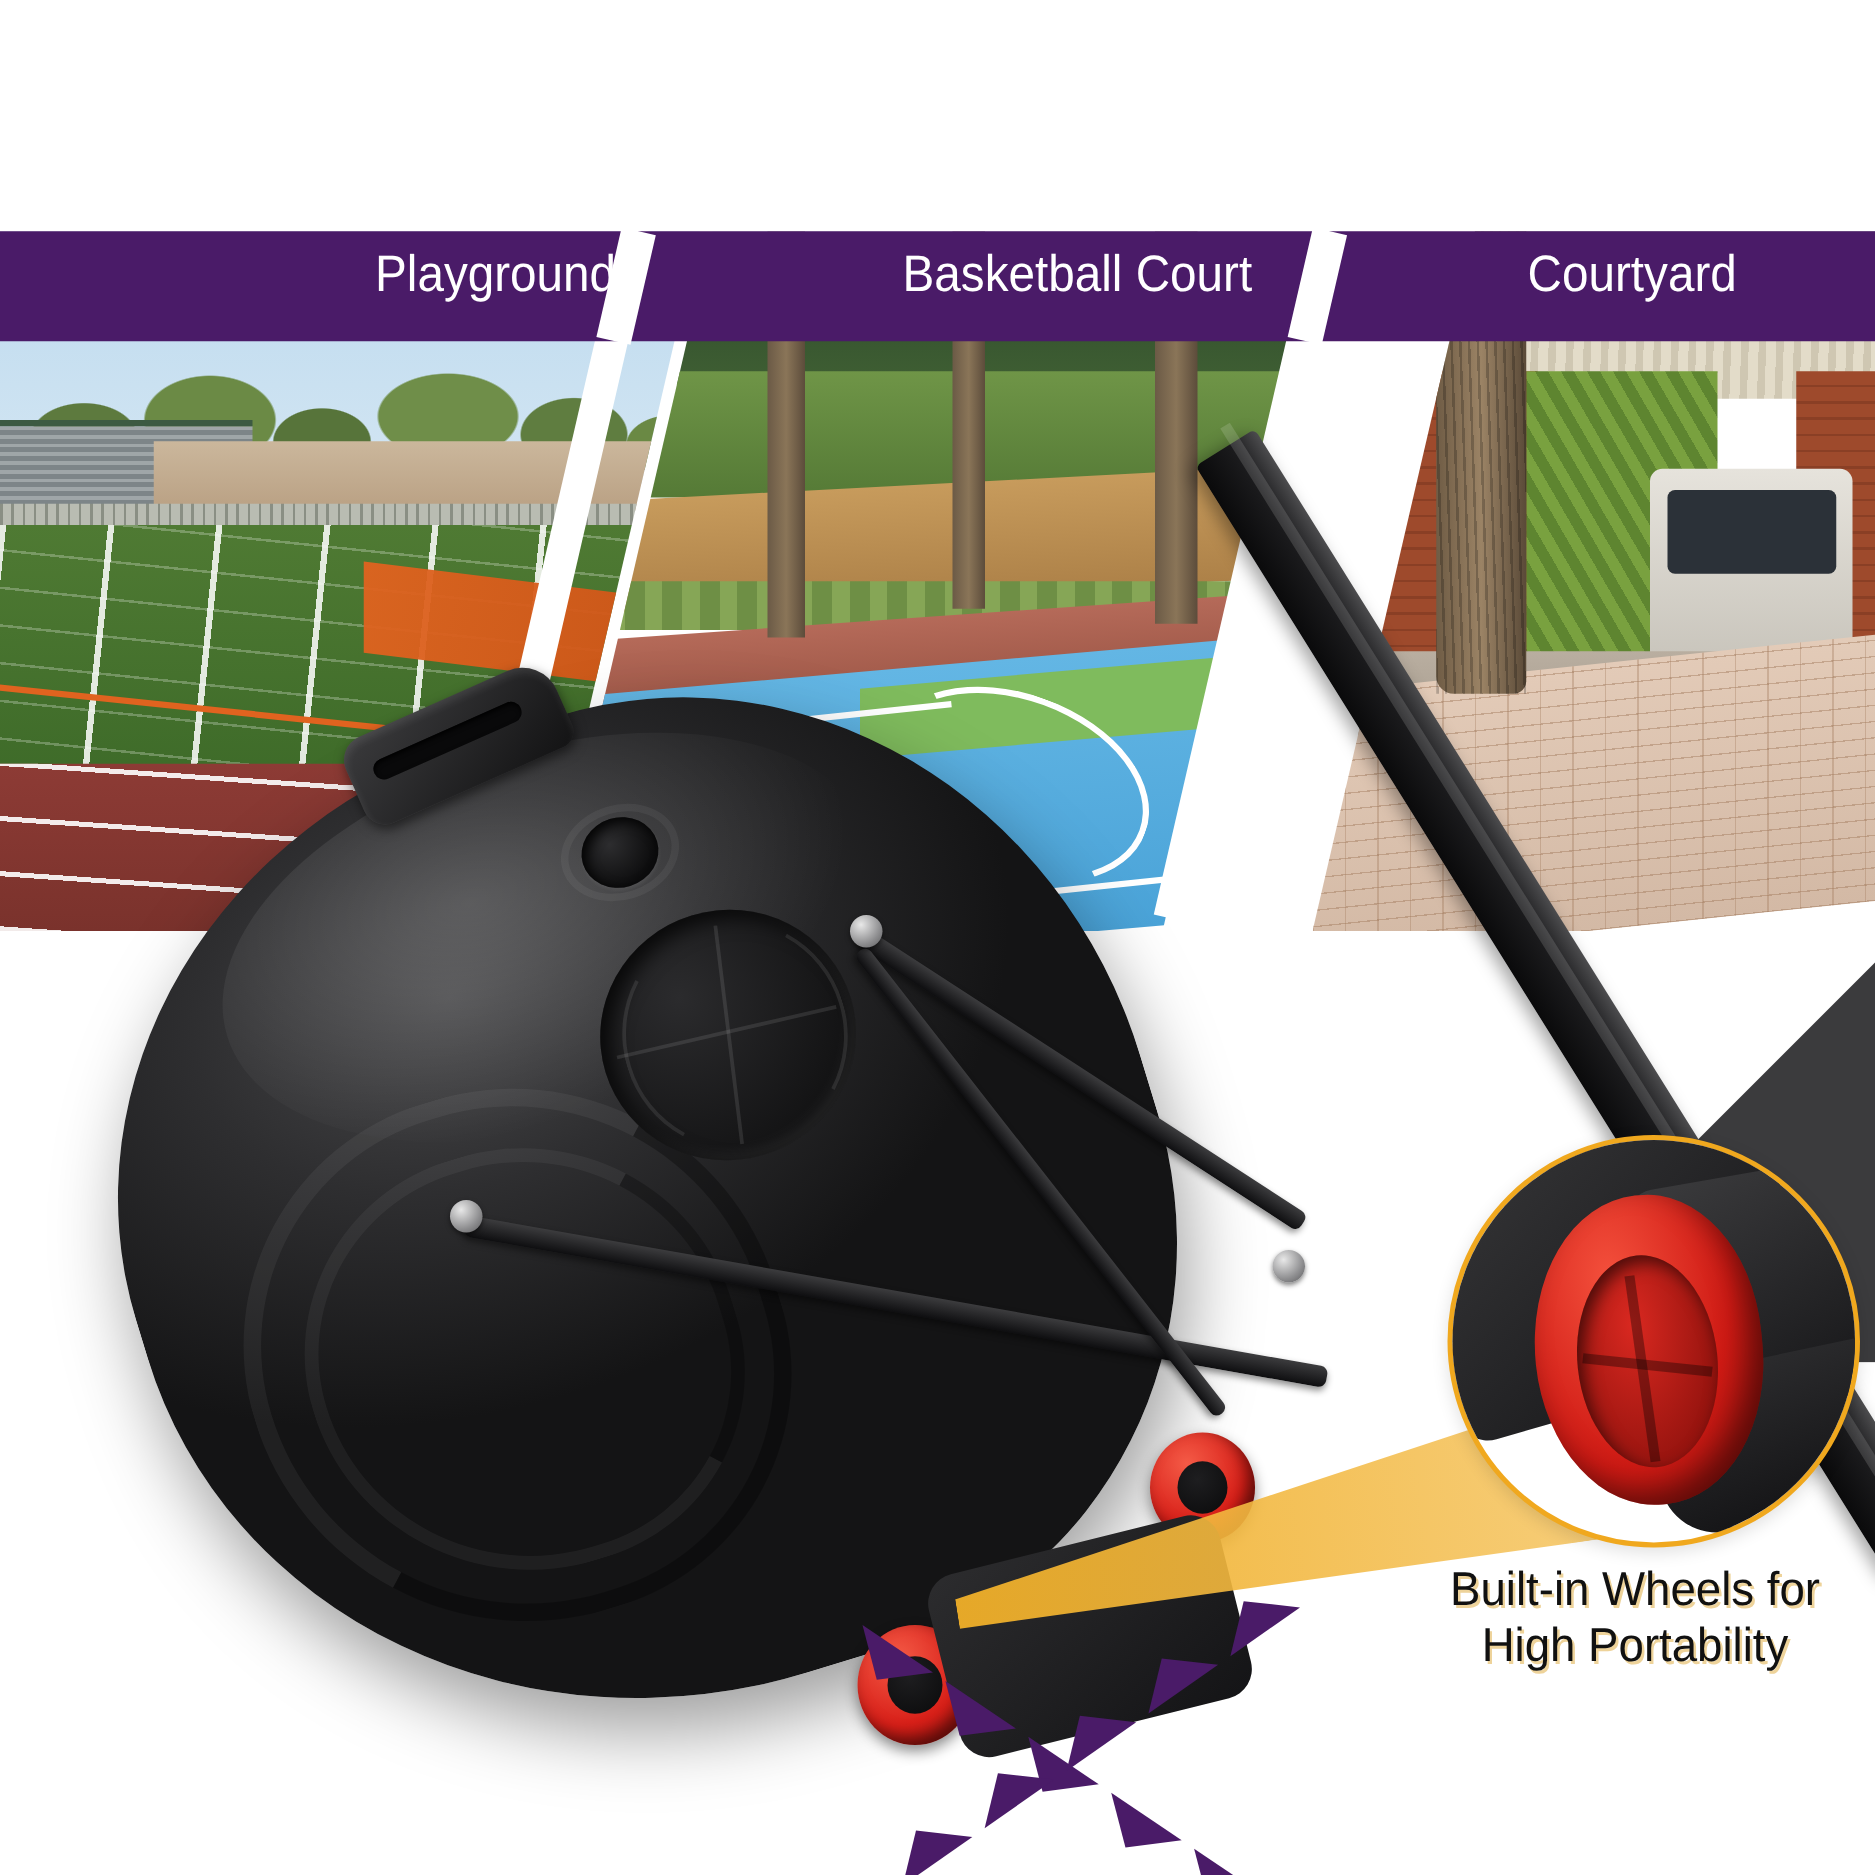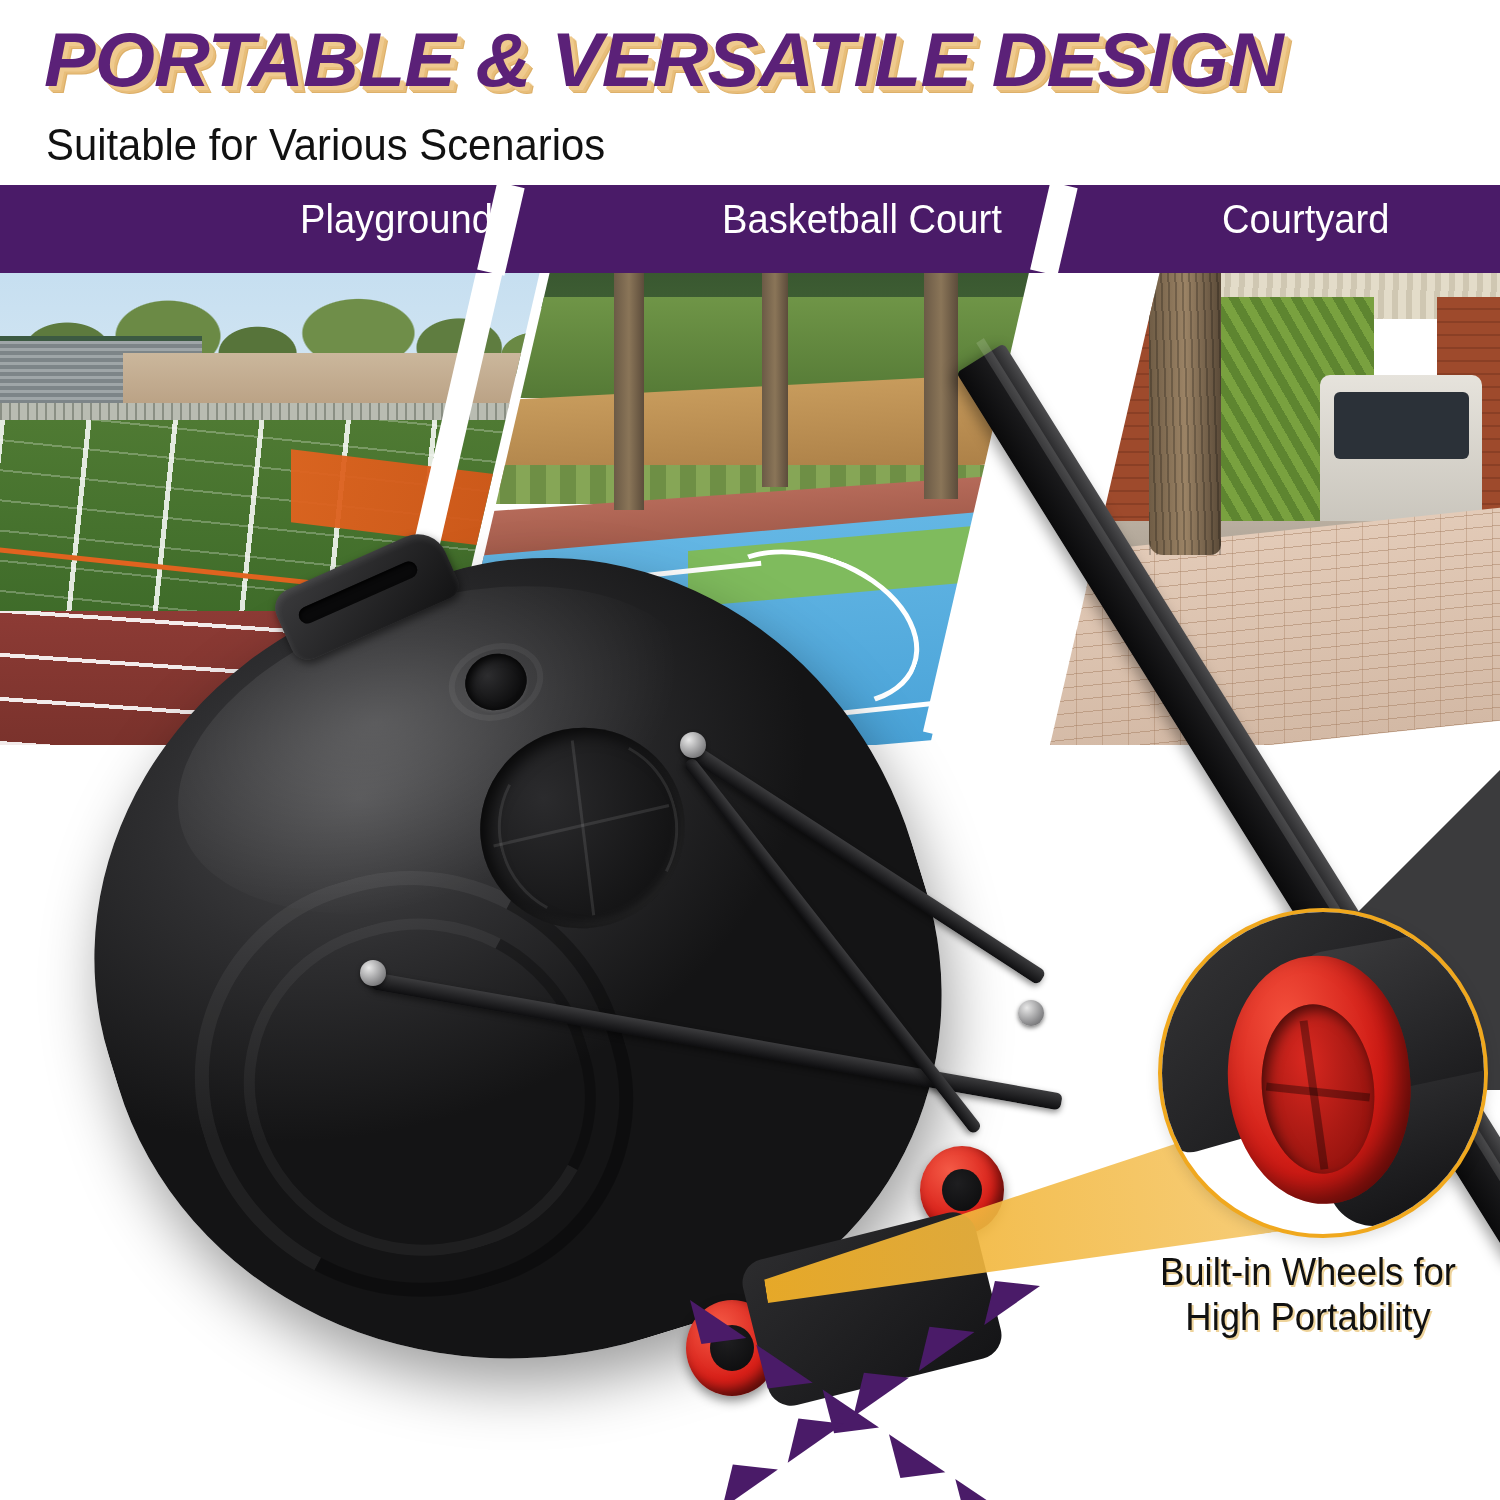--- a/index.html
+++ b/index.html
@@ -392,18 +392,14 @@
     <div class="ccWheelInner"></div>
     <div class="ccSpoke" style="left:148px; top:108px; width:8px; height:150px; transform:rotate(-8deg);"></div>
     <div class="ccSpoke" style="left:104px; top:176px; width:104px; height:8px; transform:rotate(6deg);"></div>
   </div>
 
   <div class="calloutText">
     <div>Built-in Wheels for</div>
     <div>High Portability</div>
   </div>
 
-  <div class="header">
-    <div class="title">PORTABLE &amp; VERSATILE DESIGN</div>
-    <div class="subtitle">Suitable for Various Scenarios</div>
-  </div>
 
 </div>
 
 </body></html>

